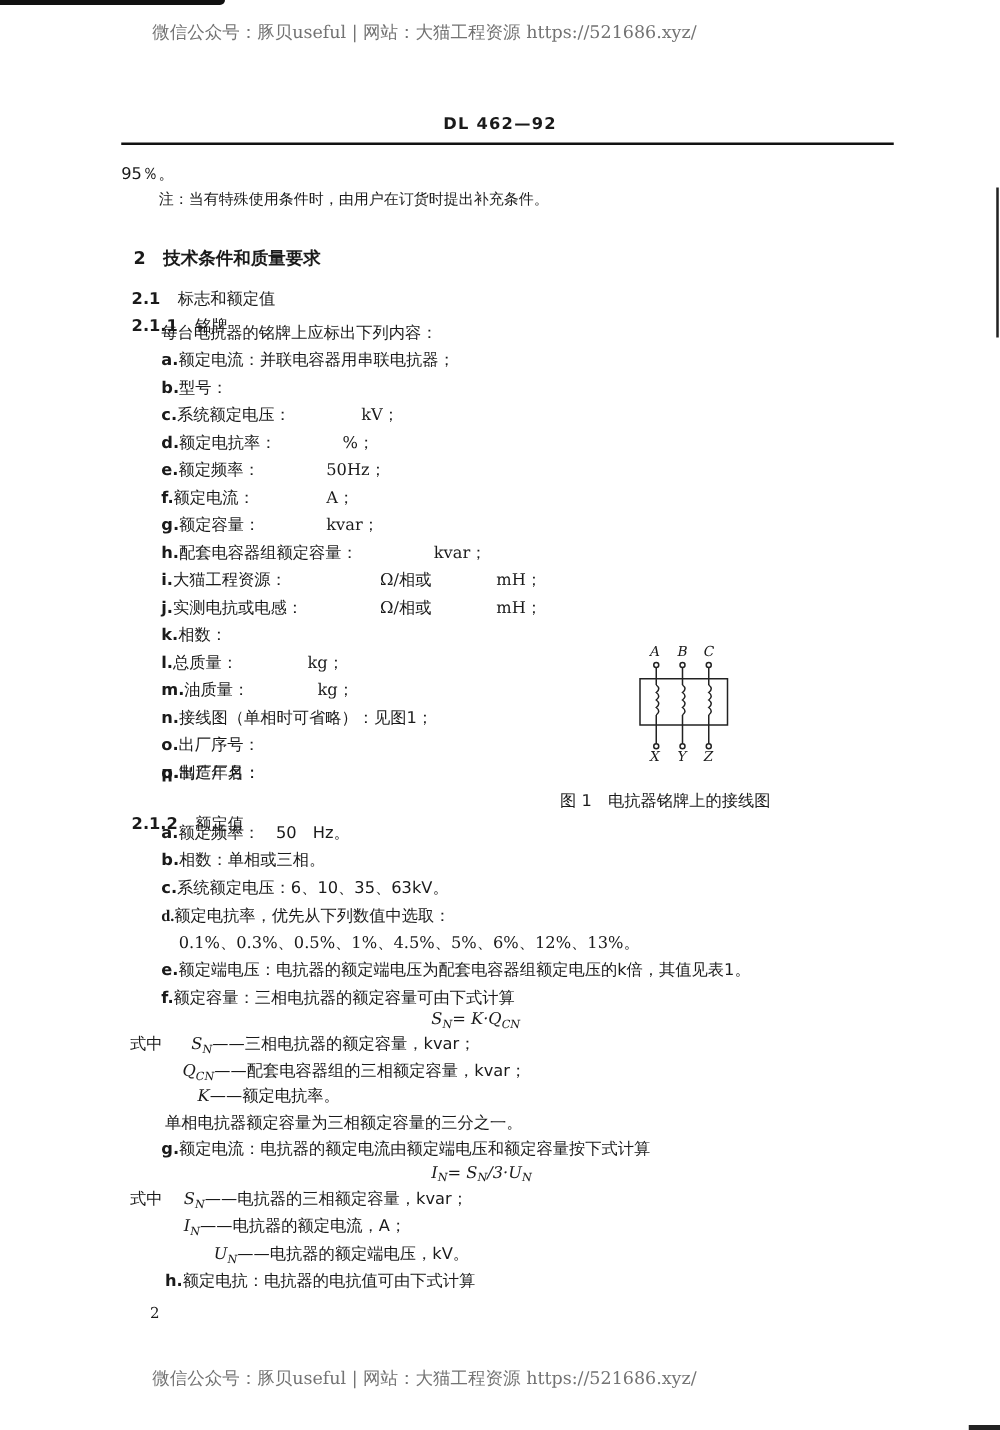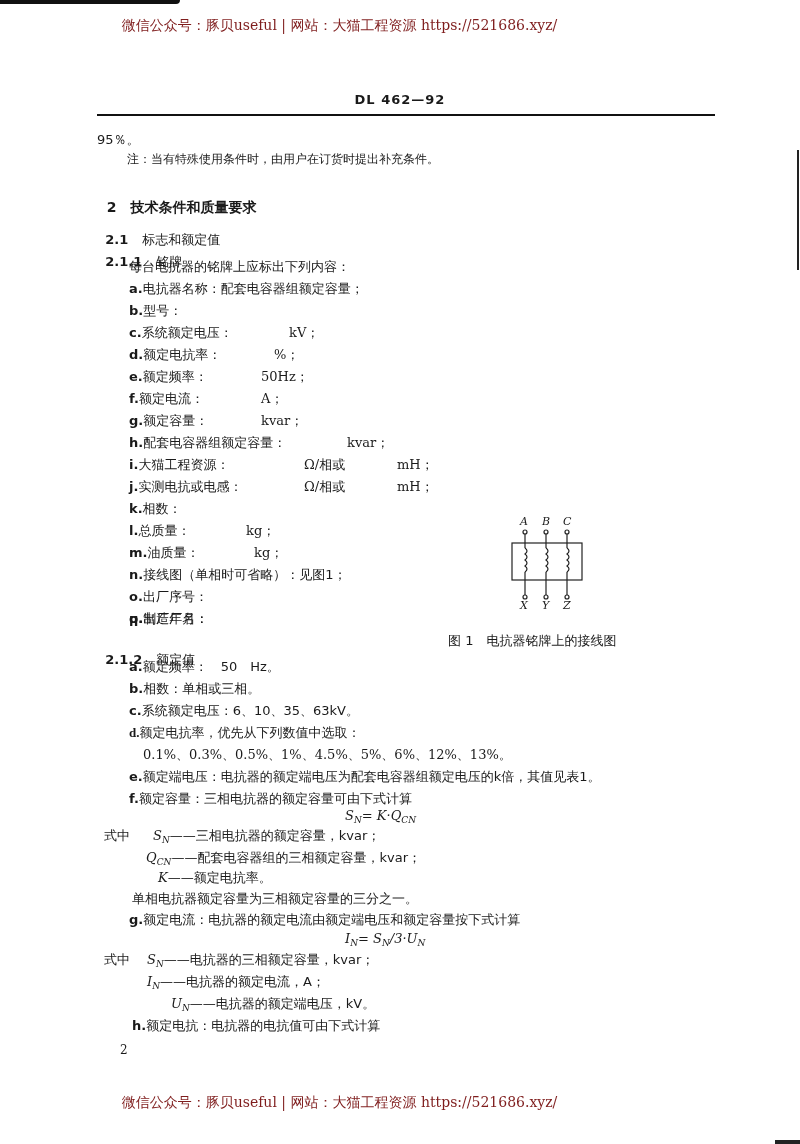--- a/index.html
+++ b/index.html
@@ -6,21 +6,21 @@
   body {
     width: 800px; height: 1144px; position: relative; overflow: hidden;
     background: #ffffff; color: #1a1a1a;
     font-family: "DejaVu Serif", "Liberation Serif", serif;
   }
   .scan-top { position: absolute; left: 0; top: 0; width: 180px; height: 4px; background: #111; border-radius: 0 0 40px 0; }
   .scan-right { position: absolute; left: 797px; top: 150px; width: 2px; height: 120px; background: #222; }
   .scan-bottom-right { position: absolute; left: 775px; top: 1140px; width: 25px; height: 4px; background: #222; }
   .watermark {
     position: absolute; left: 0; width: 679px; text-align: center;
-    color: #7f1d1d; font-size: 14px; font-family: "DejaVu Serif", "Liberation Serif", serif; letter-spacing: 0px;
+    color: #737373; font-size: 14px; font-family: "DejaVu Serif", "Liberation Serif", serif; letter-spacing: 0px;
   }
   .wm-top { top: 17px; }
   .wm-bottom { top: 1094px; }
   .header-code {
     position: absolute; left: 0; width: 800px; text-align: center; top: 92px;
     font-family: "DejaVu Sans", "Liberation Sans", sans-serif; font-weight: bold; font-size: 13px; letter-spacing: 1px;
   }
   .header-rule { position: absolute; left: 97px; top: 114px; width: 618px; height: 2px; background: #111; }
 
   .line {
@@ -60,21 +60,21 @@
 
 <div class="line" style="left:97px; top:216px;">
   <span class="bold">2.1</span><span class="tab" style="width:14px"></span><span>标志和额定值</span>
 </div>
 
 <div class="line" style="left:97px; top:238px;">
   <span class="bold">2.1.1</span><span class="tab" style="width:14px"></span><span>铭牌</span>
 </div>
 <div class="line" style="left:129px; top:259px;">每台电抗器的铭牌上应标出下列内容：</div>
 
-<div class="line" style="left:129px; top:281px;"><span class="lbl">a.</span><span>电抗器名称：配套电容器组额定容量；</span></div>
+<div class="line" style="left:129px; top:281px;"><span class="lbl">a.</span><span>额定电流：并联电容器用串联电抗器；</span></div>
 <div class="line" style="left:129px; top:303px;"><span class="lbl">b.</span><span>型号：</span></div>
 <div class="line" style="left:129px; top:325px;"><span class="lbl">c.</span><span>系统额定电压：</span><span class="serif" style="position:absolute; left:160px;">kV；</span></div>
 <div class="line" style="left:129px; top:347px;"><span class="lbl">d.</span><span>额定电抗率：</span><span class="serif" style="position:absolute; left:145px;">%；</span></div>
 <div class="line" style="left:129px; top:369px;"><span class="lbl">e.</span><span>额定频率：</span><span class="serif" style="position:absolute; left:132px;">50Hz；</span></div>
 <div class="line" style="left:129px; top:391px;"><span class="lbl">f.</span><span>额定电流：</span><span class="serif" style="position:absolute; left:132px;">A；</span></div>
 <div class="line" style="left:129px; top:413px;"><span class="lbl">g.</span><span>额定容量：</span><span class="serif" style="position:absolute; left:132px;">kvar；</span></div>
 <div class="line" style="left:129px; top:435px;"><span class="lbl">h.</span><span>配套电容器组额定容量：</span><span class="serif" style="position:absolute; left:218px;">kvar；</span></div>
 <div class="line" style="left:129px; top:457px;"><span class="lbl">i.</span><span>大猫工程资源：</span><span class="serif" style="position:absolute; left:175px;">Ω/相或</span><span class="serif" style="position:absolute; left:268px;">mH；</span></div>
 <div class="line" style="left:129px; top:479px;"><span class="lbl">j.</span><span>实测电抗或电感：</span><span class="serif" style="position:absolute; left:175px;">Ω/相或</span><span class="serif" style="position:absolute; left:268px;">mH；</span></div>
 <div class="line" style="left:129px; top:501px;"><span class="lbl">k.</span><span>相数：</span></div>

